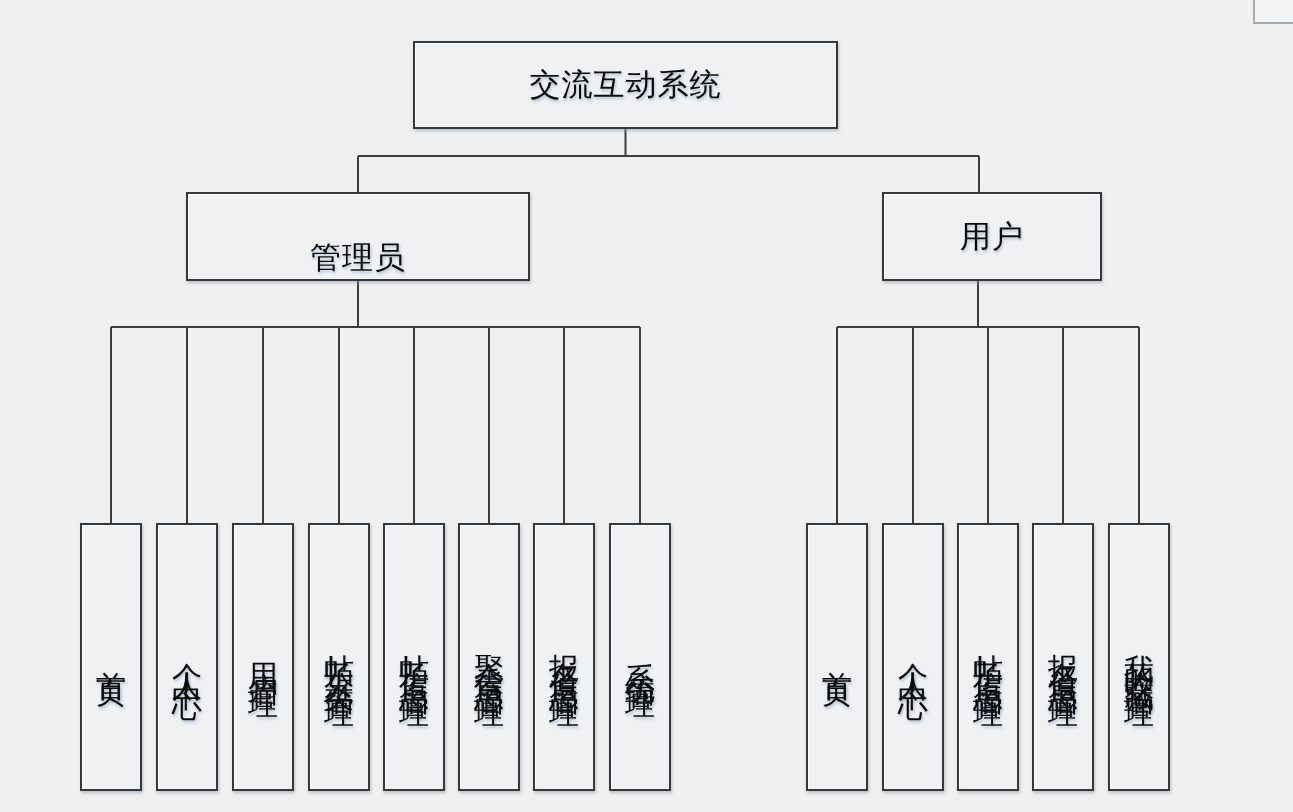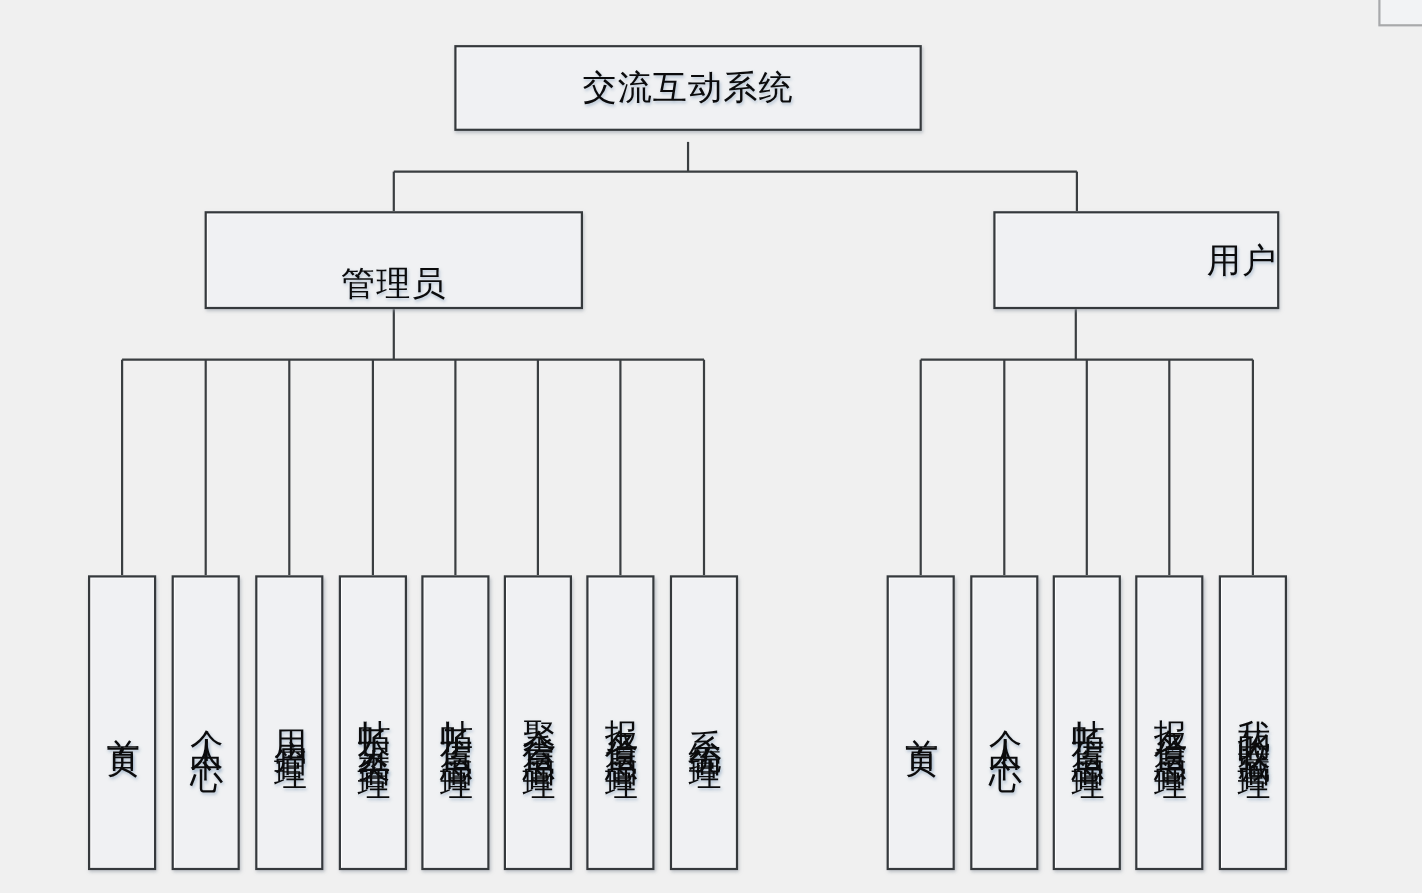--- a/index.html
+++ b/index.html
@@ -47,23 +47,23 @@
   }
   .node .vlabel {
     writing-mode: vertical-rl;
     text-orientation: upright;
     font-size: 30px;
     letter-spacing: 9px;
     line-height: 1;
     text-shadow: 1px 2px 3px rgba(150, 172, 195, 0.75);
   }
   
-  .node.root   { left: 413px; top: 41px;  width: 425px; height: 78px; }
+  .node.root   { left: 413px; top: 41px;  width: 425px; height: 88px; }
   .node.admin  { left: 186px; top: 192px; width: 344px; height: 89px; align-items: flex-end; }
-  .node.user   { left: 903px; top: 192px; width: 260px; height: 89px; justify-content: flex-end; }
+  .node.user   { left: 882px; top: 192px; width: 220px; height: 89px; }
   
   .a0 { left: 80px; }  .a1 { left: 156px; } .a2 { left: 232px; } .a3 { left: 308px; }
   .a4 { left: 383px; } .a5 { left: 458px; } .a6 { left: 533px; } .a7 { left: 609px; }
   .u0 { left: 806px; } .u1 { left: 882px; } .u2 { left: 957px; } .u3 { left: 1032px; }
   .u4 { left: 1108px; }
   
   .fragment {
     position: absolute;
     left: 1253px;
     top: -12px;

